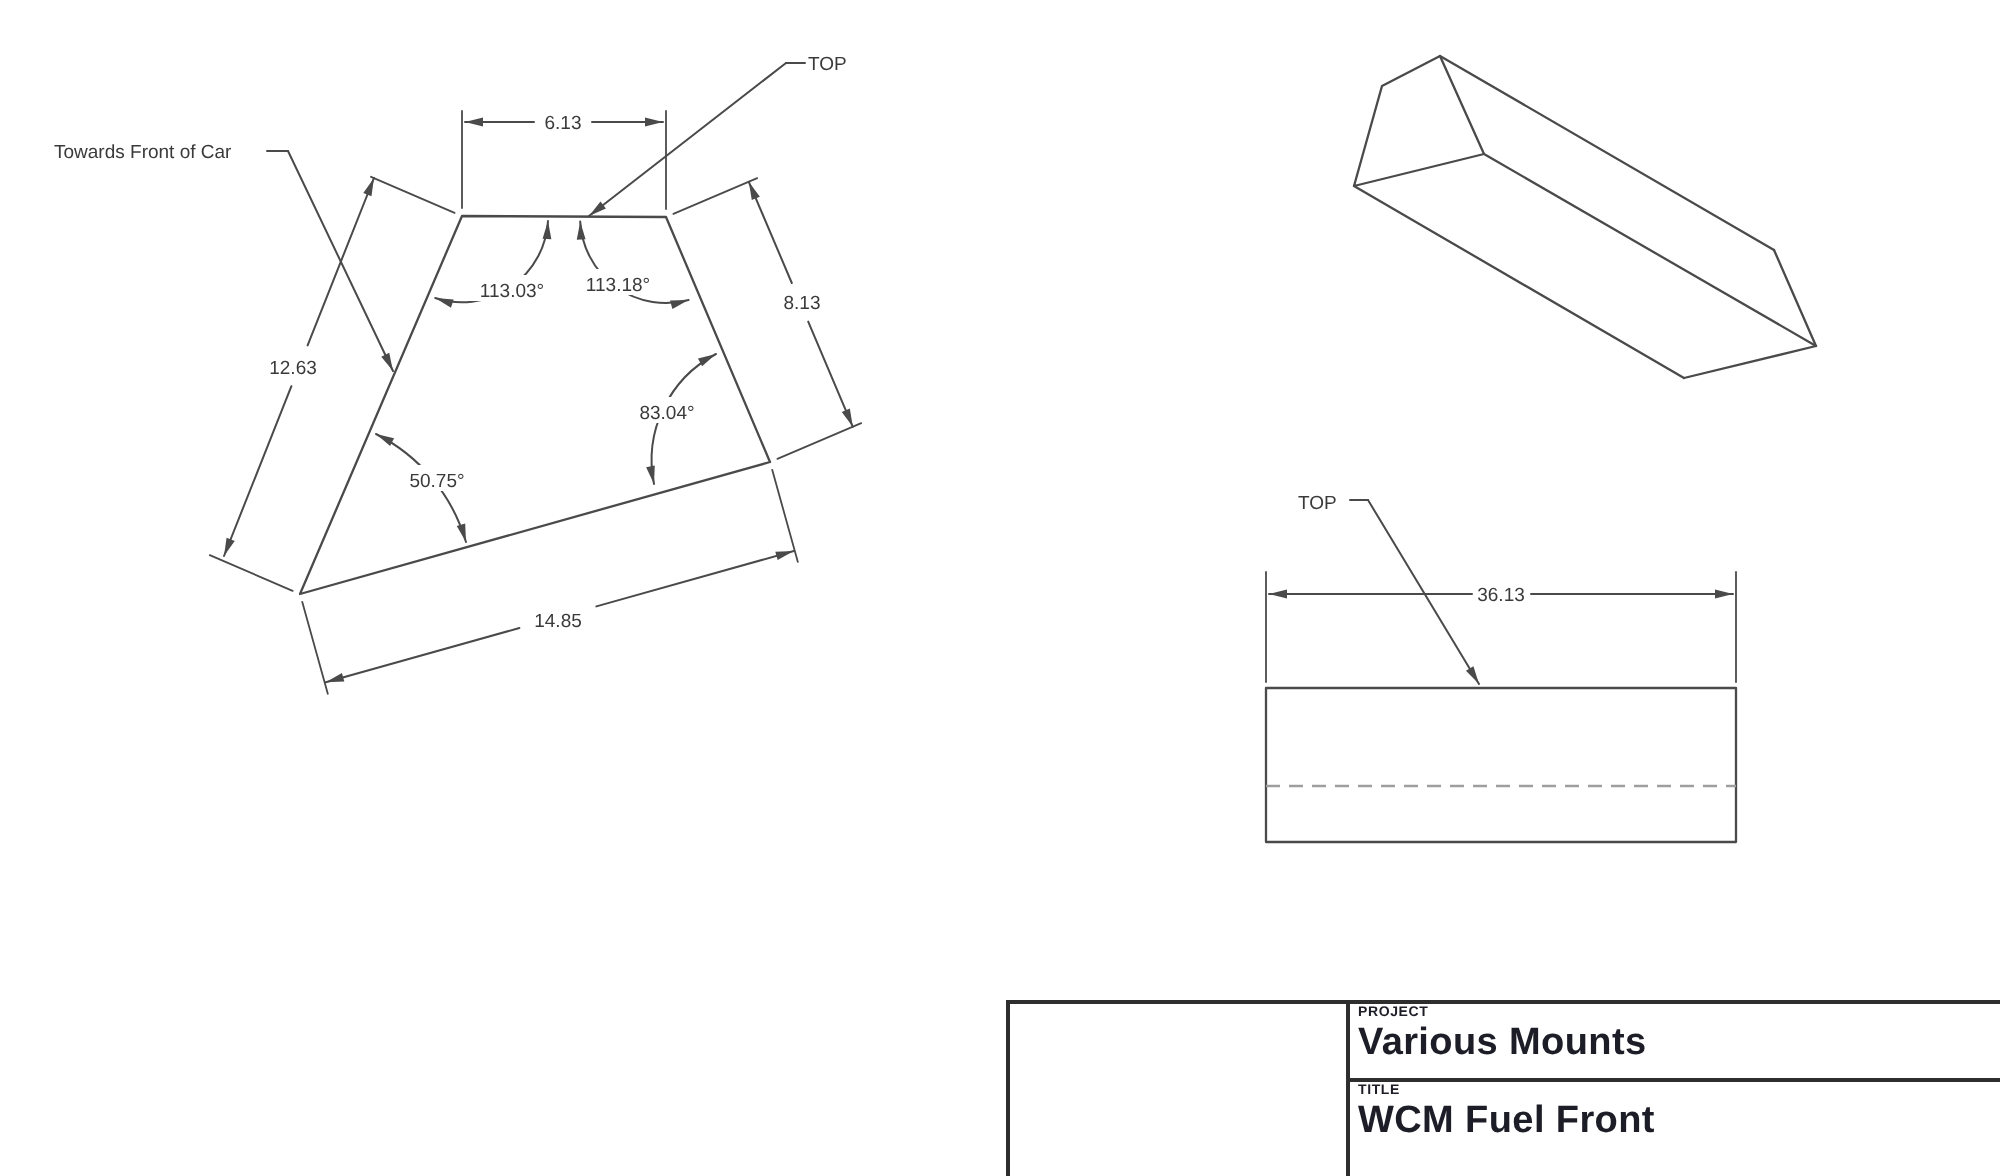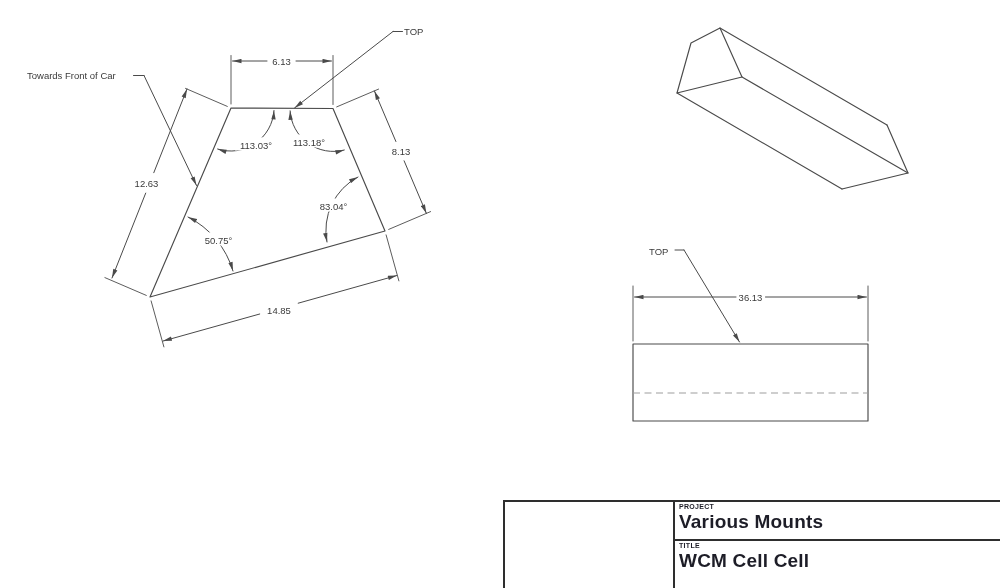--- a/index.html
+++ b/index.html
@@ -153,18 +153,18 @@
 
   <div class="titleblock">
     <div class="tb-left"></div>
     <div class="tb-right">
       <div class="tb-row first">
         <div class="tb-label">PROJECT</div>
         <div class="tb-value">Various Mounts</div>
       </div>
       <div class="tb-row second">
         <div class="tb-label">TITLE</div>
-        <div class="tb-value">WCM Cell Cell</div>
+        <div class="tb-value">WCM Fuel Front</div>
       </div>
     </div>
   </div>
 
 </div>
 
 </body></html>

